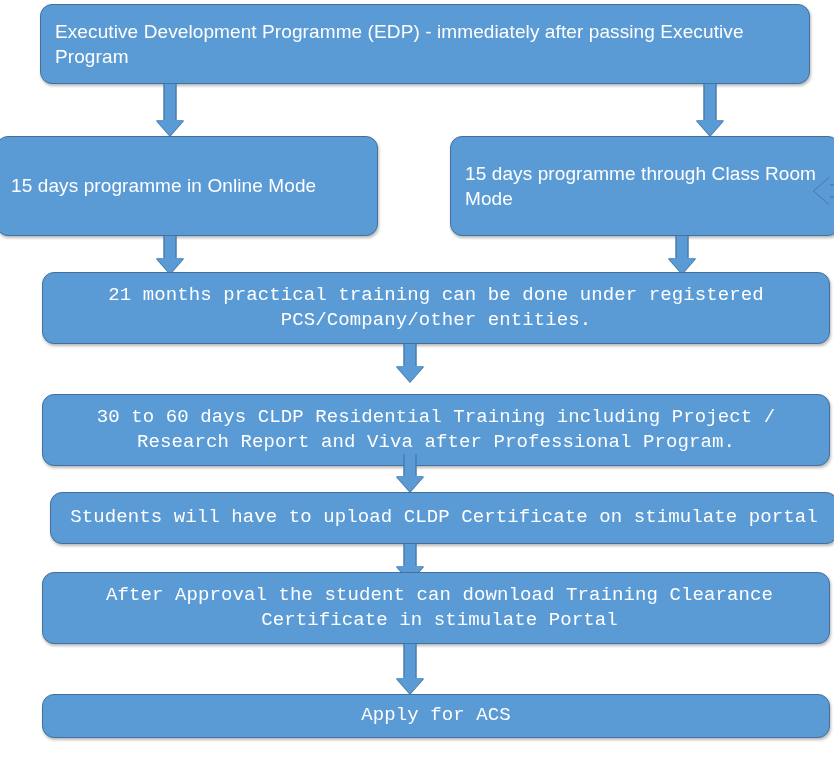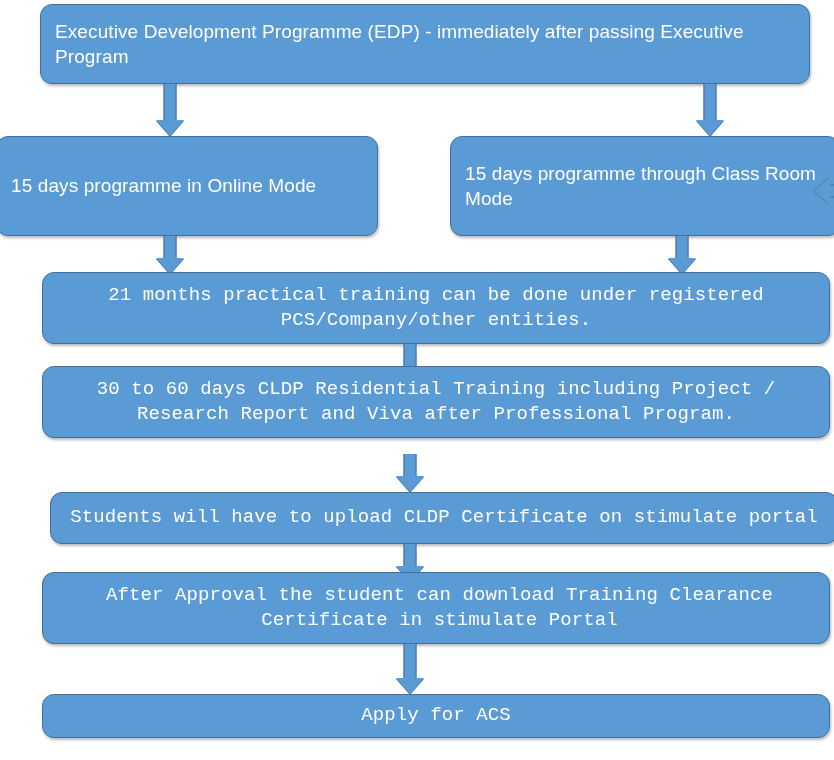--- a/index.html
+++ b/index.html
@@ -138,21 +138,21 @@
 
   <div class="node align-center" style="left:42px; top:272px; width:788px; height:72px;">
     <span class="txt">21 months practical training can be done under registered PCS/Company/other entities.</span>
   </div>
 
   <div class="arrow-down" style="left:396px; top:344px; width:28px; height:38px;">
     <div class="shaft" style="height:22px;"></div>
     <div class="head"></div>
   </div>
 
-  <div class="node align-center" style="left:42px; top:366px; width:788px; height:72px;">
+  <div class="node align-center" style="left:42px; top:394px; width:788px; height:72px;">
     <span class="txt">30 to 60 days CLDP Residential Training including Project / Research Report and Viva after Professional Program.</span>
   </div>
 
   <div class="arrow-down" style="left:396px; top:454px; width:28px; height:38px;">
     <div class="shaft" style="height:22px;"></div>
     <div class="head"></div>
   </div>
 
   <div class="node align-center" style="left:42px; top:492px; width:788px; height:52px;margin-left:8px;">
     <span class="txt">Students will have to upload CLDP Certificate on stimulate portal</span>

